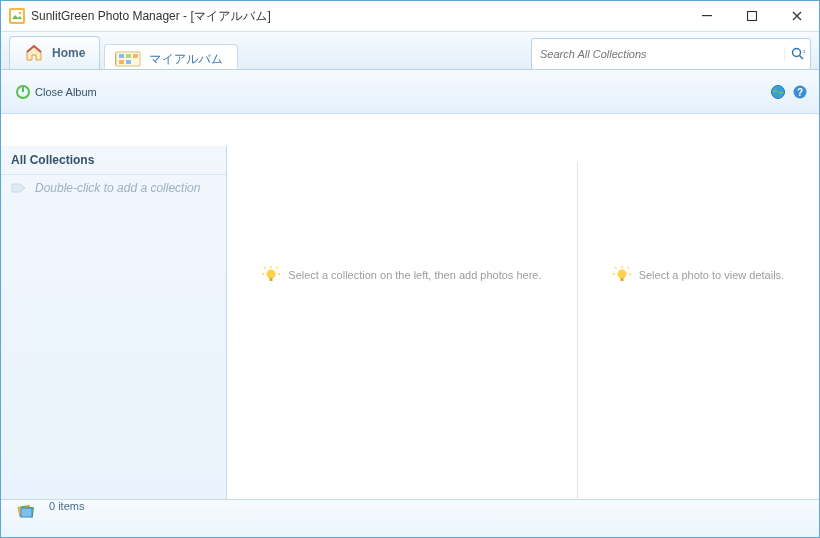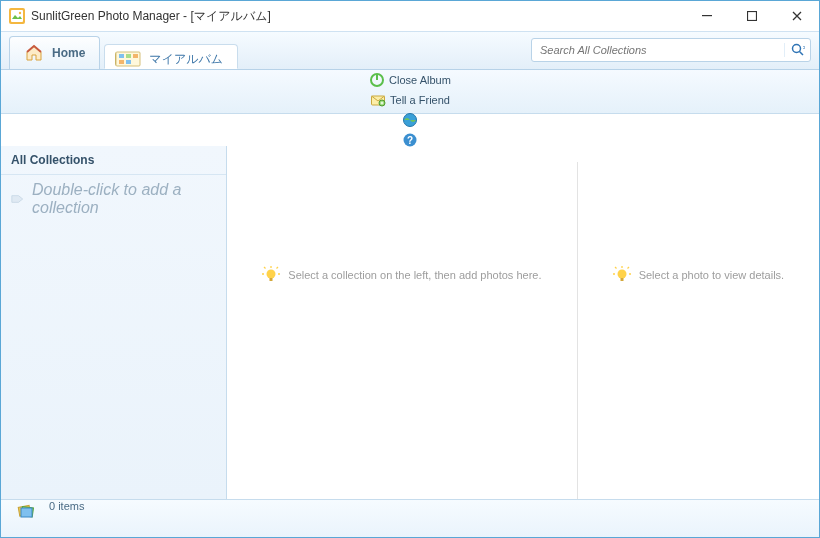--- a/index.html
+++ b/index.html
@@ -10,33 +10,33 @@
     .titlebar-title { font-size: 12px; color: #333; flex: 1; }
     .win-controls { display: flex; height: 100%; }
     .win-btn { width: 45px; display: flex; align-items: center; justify-content: center; font-size: 14px; color: #333; }
 
     .tabbar { height: 39px; background: linear-gradient(#f6fbff, #e3eff9); border-top: 1px solid #cfe2f2; border-bottom: 1px solid #b7d2e8; display: flex; align-items: stretch; padding-left: 8px; position: relative; }
     .tab-home { display: flex; align-items: center; padding: 0 14px; border: 1px solid #b9d3e8; border-bottom: none; border-radius: 4px 4px 0 0; background: linear-gradient(#fdfeff,#e9f3fb); margin-top: 4px; margin-right: 4px; cursor: pointer; }
     .tab-album { display: flex; align-items: center; padding: 5px 14px 0 10px; border: 1px solid #c9dded; border-bottom: 1px solid #fff; border-radius: 4px 4px 0 0; background: #fff; margin-top: 12px; }
     .tab-home-icon { width: 20px; height: 20px; margin-right: 8px; }
     .tab-album-icon { width: 26px; height: 20px; margin-right: 8px; }
     .tab-label { font-size: 12px; color: #4a6b85; font-weight: bold; }
-    .searchbox { position: absolute; right: 8px; top: 6px; height: 24px; width: 280px; border: 1px solid #b9d3e8; border-radius: 3px; background: #fff; display: flex; align-items: center; }
+    .searchbox { position: absolute; right: 8px; top: 6px; height: 32px; width: 280px; border: 1px solid #b9d3e8; border-radius: 3px; background: #fff; display: flex; align-items: center; }
     .searchbox input { flex: 1; border: none; outline: none; font-size: 11px; font-style: italic; color: #888; padding: 0 8px; background: transparent; }
     .search-go { width: 26px; display: flex; align-items: center; justify-content: center; border-left: 1px solid #e2eef8; }
 
-    .toolbar { height: 44px; background: linear-gradient(#f5faff,#e5f1fa); border-bottom: 1px solid #c6dced; display: flex; align-items: center; padding: 0 8px; flex-direction: column; }
+    .toolbar { height: 44px; background: linear-gradient(#f5faff,#e5f1fa); border-bottom: 1px solid #c6dced; display: flex; align-items: center; padding: 0 8px; }
     .tool-btn { display: flex; align-items: center; font-size: 11px; color: #35526a; padding: 2px 6px; border-radius: 3px; cursor: pointer; }
     .tool-spacer { flex: 1; }
     .tool-icon { width: 16px; height: 16px; margin-right: 4px; }
 
     .mainrow { flex: 1; display: flex; min-height: 0; border-bottom: 1px solid #c6dced; }
     .sidebar { width: 226px; background: linear-gradient(#f1f7fd,#eaf3fb); border-right: 1px solid #c6dced; display: flex; flex-direction: column; margin-top: 32px; }
     .sidebar-header { font-size: 12px; font-weight: bold; color: #35526a; padding: 7px 10px; border-bottom: 1px solid #d6e6f3; }
-    .sidebar-hint { display: flex; align-items: center; gap: 6px; padding: 6px 10px; font-size: 16px; font-style: italic; color: #9cb0c1; }
+    .sidebar-hint { display: flex; align-items: center; gap: 6px; padding: 6px 10px; font-size: 12px; font-style: italic; color: #9cb0c1; }
     .sidebar-hint-icon { width: 18px; height: 14px; opacity: .6; }
 
     .center-pane, .right-pane { flex: 1; background: #fff; position: relative; margin-top: 48px; }
     .center-pane { flex: 1.45; border-right: 1px solid #e3e3e3; }
     .pane-empty { position: absolute; left: 0; right: 0; top: 104px; display: flex; align-items: center; justify-content: center; gap: 8px; padding: 0 20px; }
     .pane-empty-text { font-size: 11px; color: #9d9d9d; }
     .bulb { width: 18px; height: 18px; }
 
     .statusbar { height: 37px; background: linear-gradient(#f6fbff,#eaf4fc); display: flex; align-items: flex-start; padding: 0 14px; gap: 12px; }
     .status-icon { width: 22px; height: 22px; }
@@ -106,29 +106,20 @@
 
 <div class="toolbar">
   <div class="tool-btn">
     <svg class="tool-icon" viewBox="0 0 16 16">
         <circle cx="8" cy="8" r="6" fill="none" stroke="#5bbf4b" stroke-width="2"></circle>
         <line x1="8" y1="2" x2="8" y2="8" stroke="#5bbf4b" stroke-width="2"></line>
       </svg>
     <span>Close Album</span>
   </div>
   <div class="tool-spacer"></div>
-  <div class="tool-btn">
-    <svg class="tool-icon" viewBox="0 0 16 16">
-        <rect x="1.5" y="4" width="13" height="9" rx="1" fill="#fceea8" stroke="#caa93e"></rect>
-        <path d="M1.5 4 L8 9 L14.5 4" fill="none" stroke="#caa93e"></path>
-        <circle cx="12" cy="11" r="3" fill="#8fd36a" stroke="#4f9c33"></circle>
-        <path d="M12 9.5 L12 12.5 M10.5 11 L13.5 11" stroke="#fff" stroke-width="1"></path>
-      </svg>
-    <span>Tell a Friend</span>
-  </div>
   <div class="tool-btn" style="padding:2px 3px;">
     <svg class="tool-icon" style="margin:0" viewBox="0 0 16 16">
         <circle cx="8" cy="8" r="6.5" fill="#3aa0d8"></circle>
         <path d="M2 8 Q5 4 8 8 Q11 12 14 8" fill="#6fc35a"></path>
         <ellipse cx="8" cy="8" rx="6.5" ry="6.5" fill="none" stroke="#2376aa"></ellipse>
       </svg>
   </div>
   <div class="tool-btn" style="padding:2px 3px;">
     <svg class="tool-icon" style="margin:0" viewBox="0 0 16 16">
         <circle cx="8" cy="8" r="6.5" fill="#3b8fd0"></circle>

